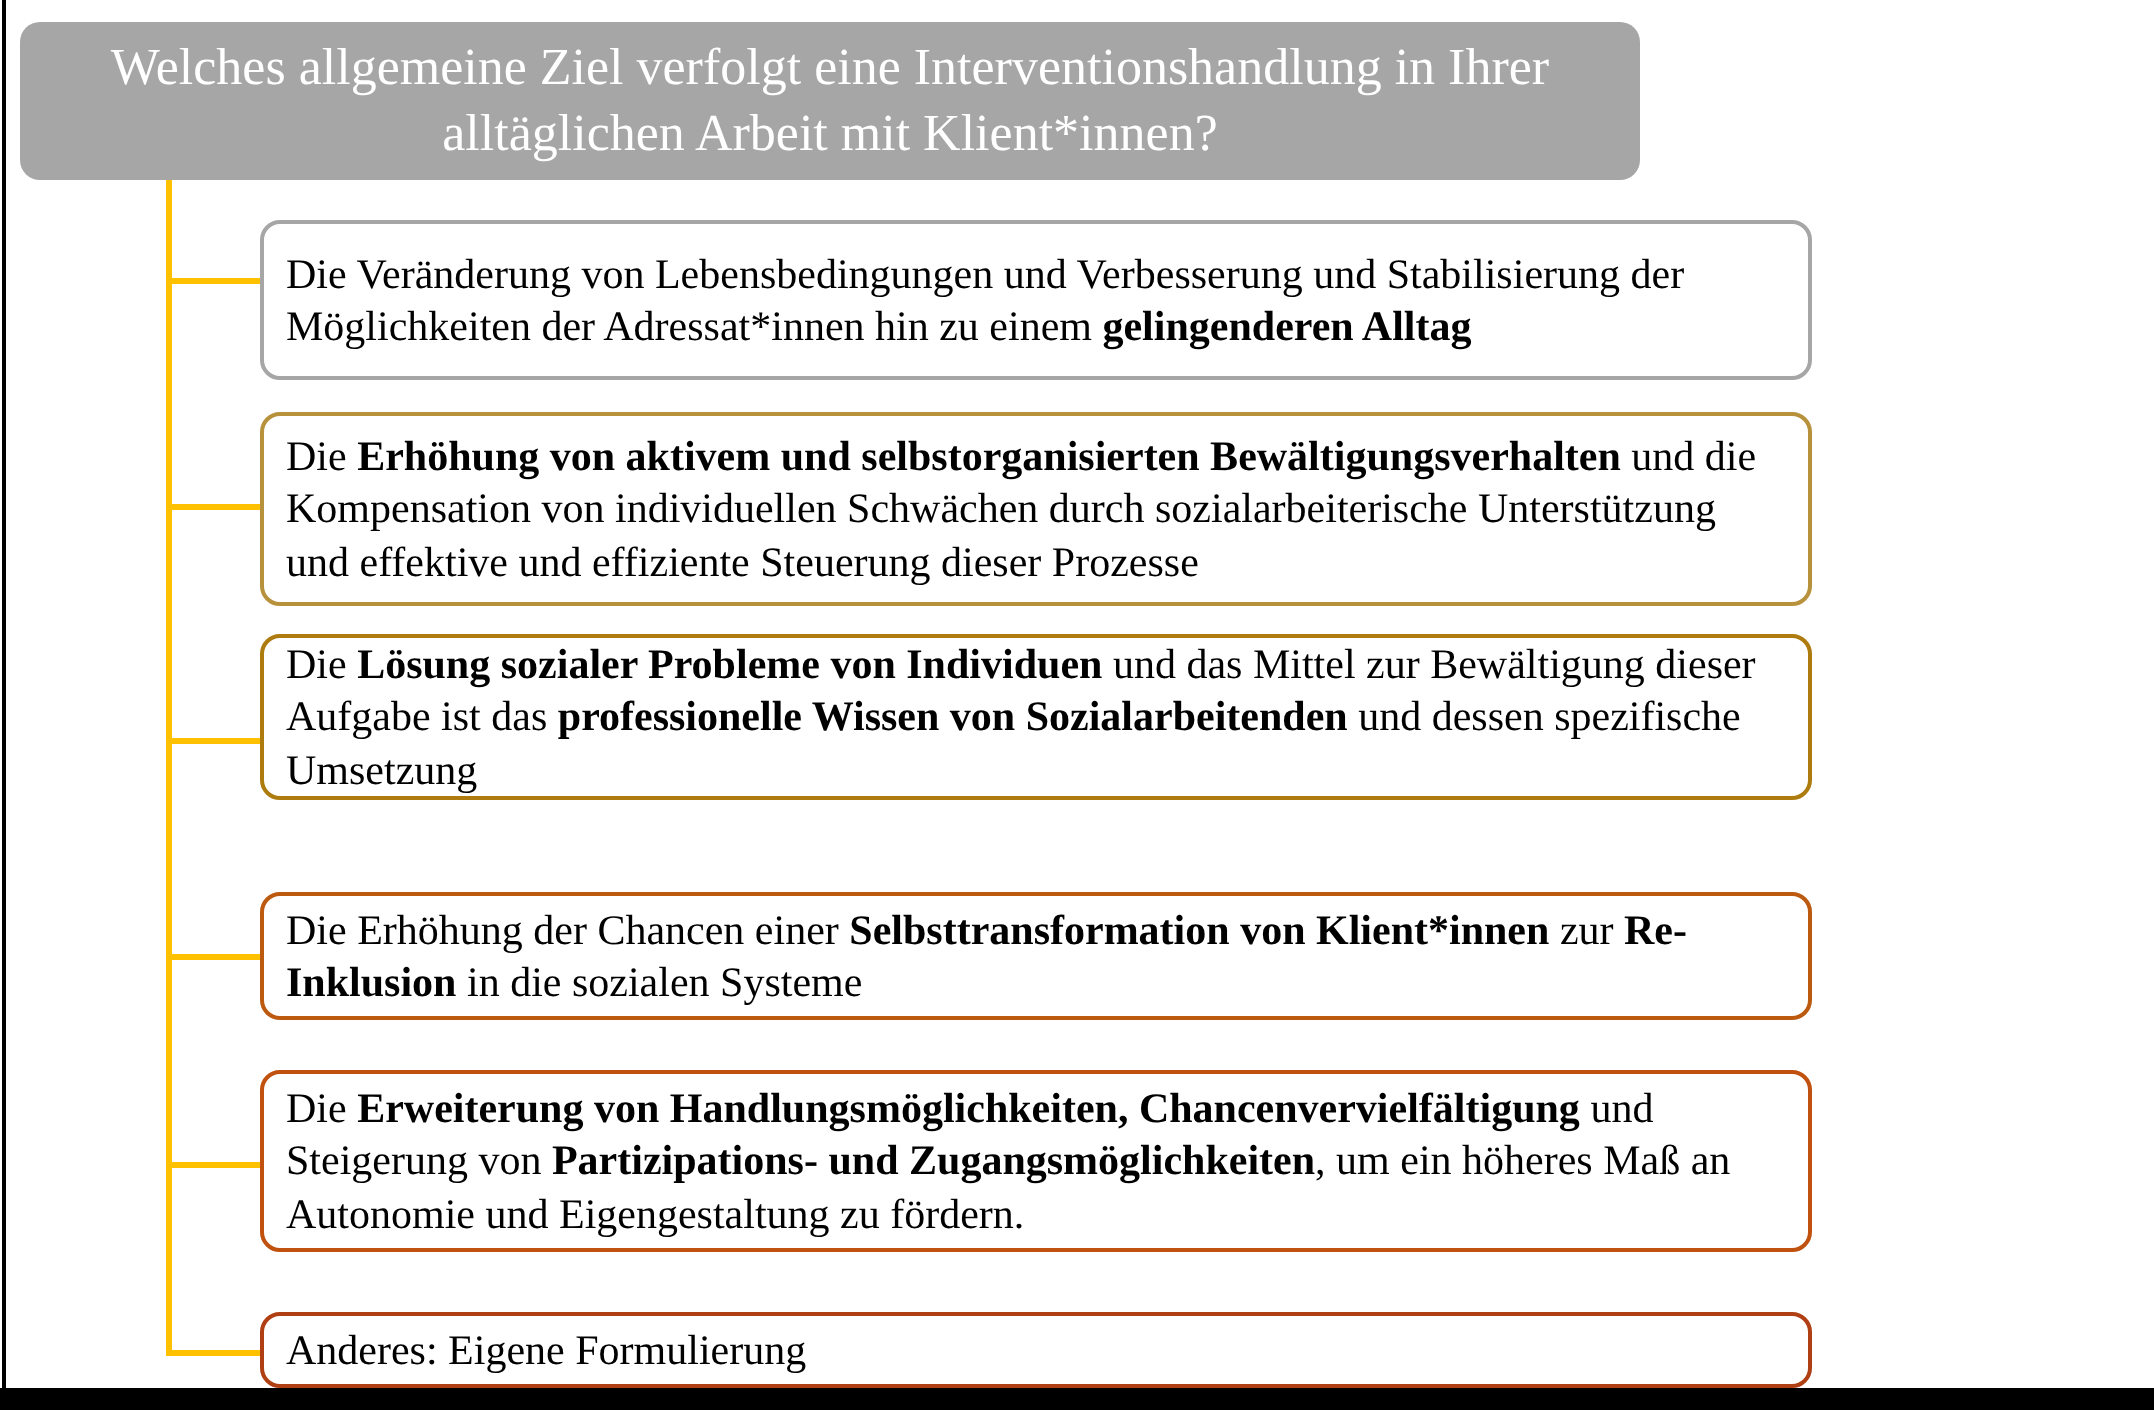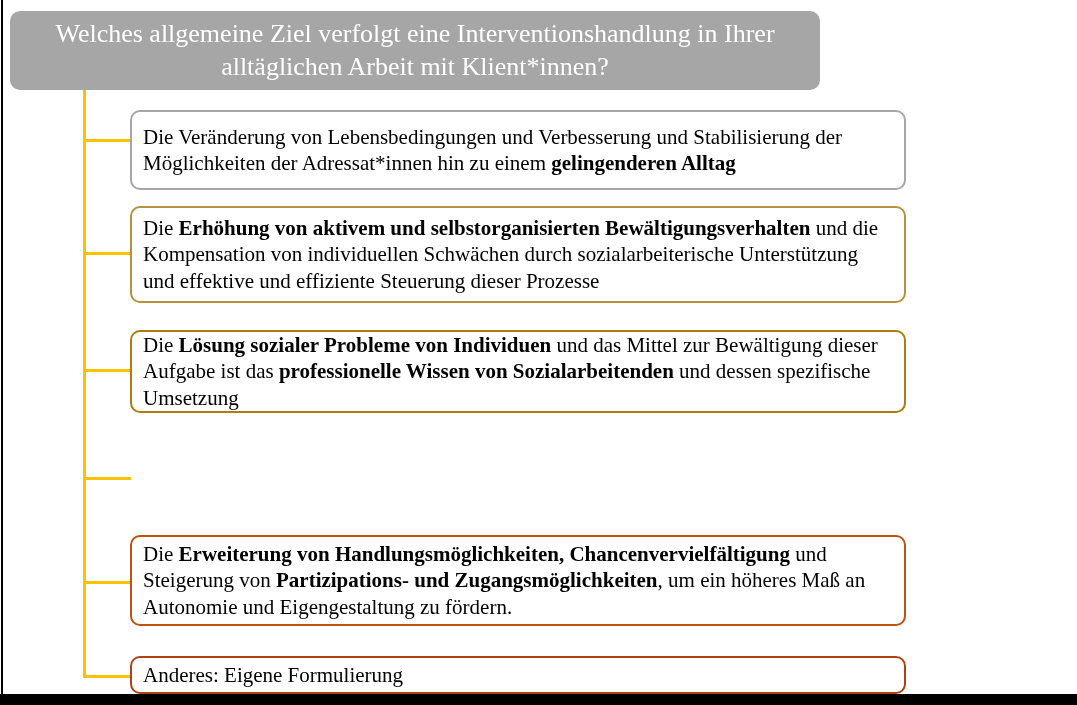--- a/index.html
+++ b/index.html
@@ -25,21 +25,21 @@
   .option {
     position:absolute; left:130px; width:776px;
     border:2px solid #888; border-radius:10px; box-sizing:border-box;
     background:#ffffff; display:flex; align-items:center;
     padding:2px 11px; font-size:21px; line-height:1.24;
   }
   .option p { margin:0; }
   .b { font-weight:bold; }
   .opt1 { top:110px; height:80px; }
   .opt2 { top:206px; height:97px; }
-  .opt3 { top:330px; height:83px; }
+  .opt3 { top:317px; height:83px; }
   .opt4 { top:446px; height:64px; }
   .opt5 { top:535px; height:91px; }
   .opt6 { top:656px; height:38px; }
 </style>
 </head>
 <body>
 
 <div class="canvas">
 
   <div class="left-line" style="background: rgb(0, 0, 0);"></div>
@@ -61,20 +61,23 @@
   </div>
 
   <div class="option opt2" style="border-color: rgb(184, 145, 61);">
     <p><span>Die </span><span class="b">Erhöhung von aktivem und selbstorganisierten Bewältigungsverhalten</span><span> und die Kompensation von individuellen Schwächen durch sozialarbeiterische Unterstützung und effektive und effiziente Steuerung dieser Prozesse</span></p>
   </div>
 
   <div class="option opt3" style="border-color: rgb(174, 123, 14);">
     <p><span>Die </span><span class="b">Lösung sozialer Probleme von Individuen</span><span> und das Mittel zur Bewältigung dieser Aufgabe ist das </span><span class="b">professionelle Wissen von Sozialarbeitenden</span><span> und dessen spezifische Umsetzung</span></p>
   </div>
 
+  <div class="option opt4" style="border-color: rgb(188, 90, 15);">
+    <p><span>Die Erhöhung der Chancen einer </span><span class="b">Selbsttransformation von Klient*innen</span><span> zur </span><span class="b">Re-Inklusion</span><span> in die sozialen Systeme</span></p>
+  </div>
 
   <div class="option opt5" style="border-color: rgb(192, 81, 15);">
     <p><span>Die </span><span class="b">Erweiterung von Handlungsmöglichkeiten, Chancenvervielfältigung</span><span> und Steigerung von </span><span class="b">Partizipations- und Zugangsmöglichkeiten</span><span>, um ein höheres Maß an Autonomie und Eigengestaltung zu fördern.</span></p>
   </div>
 
   <div class="option opt6" style="border-color: rgb(176, 63, 20);">
     <p><span>Anderes: Eigene Formulierung</span></p>
   </div>
 
   <div class="bottom-bar" style="background: rgb(0, 0, 0);"></div>

